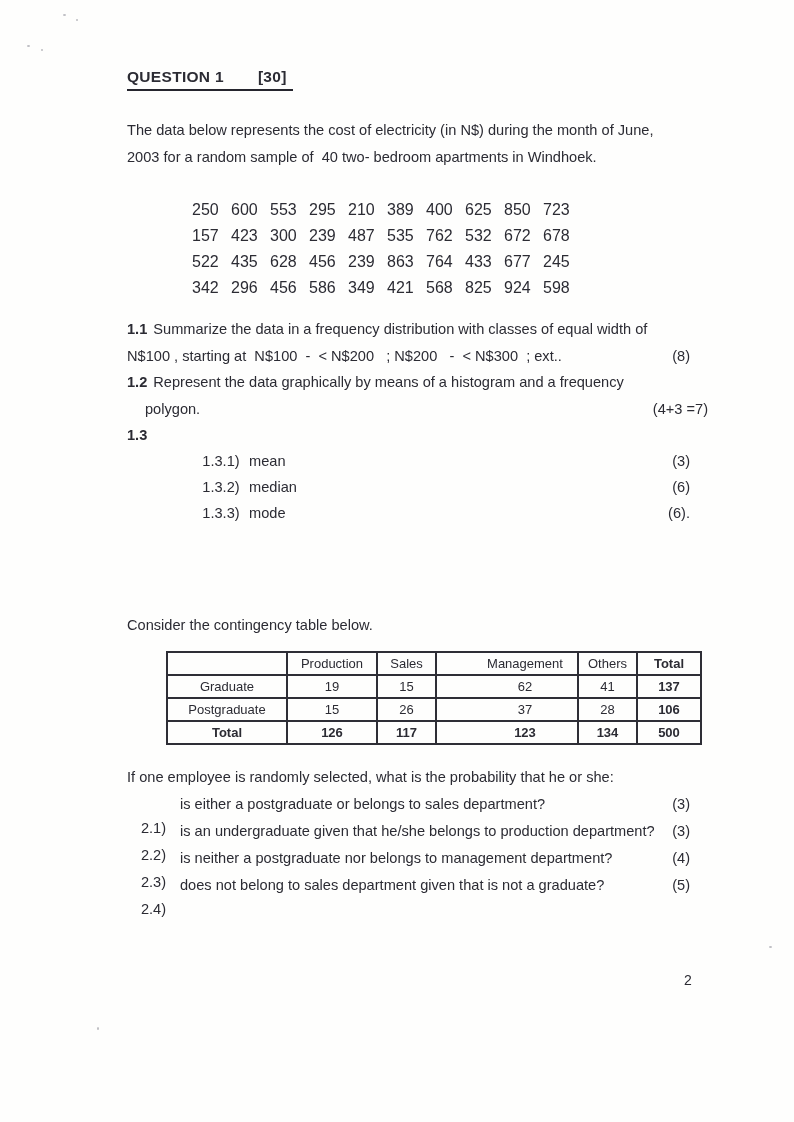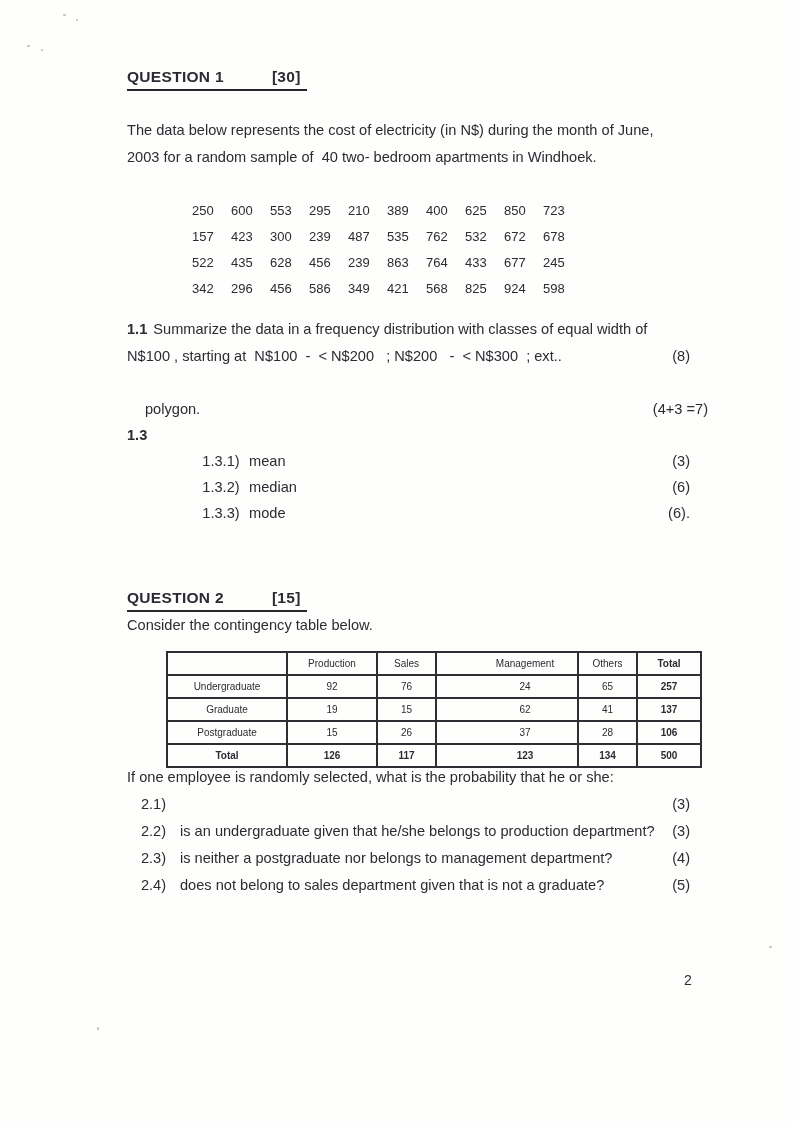--- a/index.html
+++ b/index.html
@@ -19,42 +19,42 @@
     display:flex;align-items:flex-start;
     white-space:pre;
     line-height:19px;
     text-align:center;
   }
   .t{white-space:pre;}
   .pre{font-weight:bold;margin-right:6px;}
   .mk{margin-left:auto;white-space:pre;}
   .q-heading{
     position:absolute;left:127px;
-    display:inline-flex;gap:48px;
+    display:inline-flex;gap:34px;
     font-weight:bold;font-size:15.5px;
     border-bottom:2px solid #26262e;
     padding:0 6px 3px 0;
     letter-spacing:.3px;
   }
   .data-grid{
     position:absolute;left:192px;top:197px;
     display:grid;
     grid-template-columns:repeat(10,39px);
     grid-auto-rows:26px;
-    font-size:13px;
+    font-size:16px;
     align-items:center;
   }
   .data-grid span{white-space:pre;}
   .subnum{margin-left:66px;width:56px;white-space:pre;}
-  .inum{width:53px;white-space:pre;}
+  .inum{width:53px;white-space:pre;margin-top:24px;}
   .indent{padding-left:18px;}
   table.ctable{
     position:absolute;left:166px;top:651px;
     border-collapse:collapse;
-    font-size:10px;
+    font-size:13px;
     color:#2b2b33;
   }
   table.ctable td{
     border:2px solid #2e2e36;
     text-align:center;
     padding:0 4px;
     height:21px;
   }
   table.ctable td.lbl{width:110px;}
   table.ctable td.c1{width:80px;}
@@ -135,20 +135,24 @@
 
   <div class="row" style="top:320px;">
     <b class="pre">1.1</b>
     <span class="t">Summarize the data in a frequency distribution with classes of equal width of</span>
   </div>
   <div class="row" style="top:347px;">
     <span class="t">N$100 , starting at  N$100  -  &lt; N$200   ; N$200   -  &lt; N$300  ; ext..</span>
     <span class="mk">(8)</span>
   </div>
 
+  <div class="row" style="top:373px;">
+    <b class="pre">1.2</b>
+    <span class="t">Represent the data graphically by means of a histogram and a frequency</span>
+  </div>
   <div class="row indent" style="top:400px;">
     <span class="t">polygon.</span>
     <span class="mk">(4+3 =7)</span>
   </div>
 
   <div class="row" style="top:426px;">
     <b class="pre">1.3</b>
   </div>
   <div class="row" style="top:452px;">
     <span class="subnum">1.3.1)</span>
@@ -159,48 +163,36 @@
     <span class="subnum">1.3.2)</span>
     <span class="t">median</span>
     <span class="mk">(6)</span>
   </div>
   <div class="row" style="top:504px;">
     <span class="subnum">1.3.3)</span>
     <span class="t">mode</span>
     <span class="mk">(6).</span>
   </div>
 
-  <div class="q-heading" style="top:589px;">
-    <span>QUESTION 2</span>
-    <span>[15]</span>
-  </div>
 
   <div class="row" style="top:616px;">
     <span class="t">Consider the contingency table below.</span>
   </div>
 
   <table class="ctable">
     <tbody>
       <tr>
         <td class="lbl"></td>
         <td class="c1">Production</td>
         <td class="c2">Sales</td>
         <td class="c3">Management</td>
         <td class="c4">Others</td>
         <td class="c5">Total</td>
       </tr>
       <tr>
-        <td class="lbl">Undergraduate</td>
-        <td class="c1">92</td>
-        <td class="c2">76</td>
-        <td class="c3">24</td>
-        <td class="c4">65</td>
-        <td class="c5">257</td>
-      </tr>
-      <tr>
         <td class="lbl">Graduate</td>
         <td class="c1">19</td>
         <td class="c2">15</td>
         <td class="c3">62</td>
         <td class="c4">41</td>
         <td class="c5">137</td>
       </tr>
       <tr>
         <td class="lbl">Postgraduate</td>
         <td class="c1">15</td>
@@ -219,20 +211,21 @@
       </tr>
     </tbody>
   </table>
 
   <div class="row" style="top:768px;">
     <span class="t">If one employee is randomly selected, what is the probability that he or she:</span>
   </div>
 
   <div class="row" style="top:795px;">
     <span class="inum">2.1)</span>
+    <span class="t">is either a postgraduate or belongs to sales department?</span>
     <span class="mk">(3)</span>
   </div>
   <div class="row" style="top:822px;">
     <span class="inum">2.2)</span>
     <span class="t">is an undergraduate given that he/she belongs to production department?</span>
     <span class="mk">(3)</span>
   </div>
   <div class="row" style="top:849px;">
     <span class="inum">2.3)</span>
     <span class="t">is neither a postgraduate nor belongs to management department?</span>

